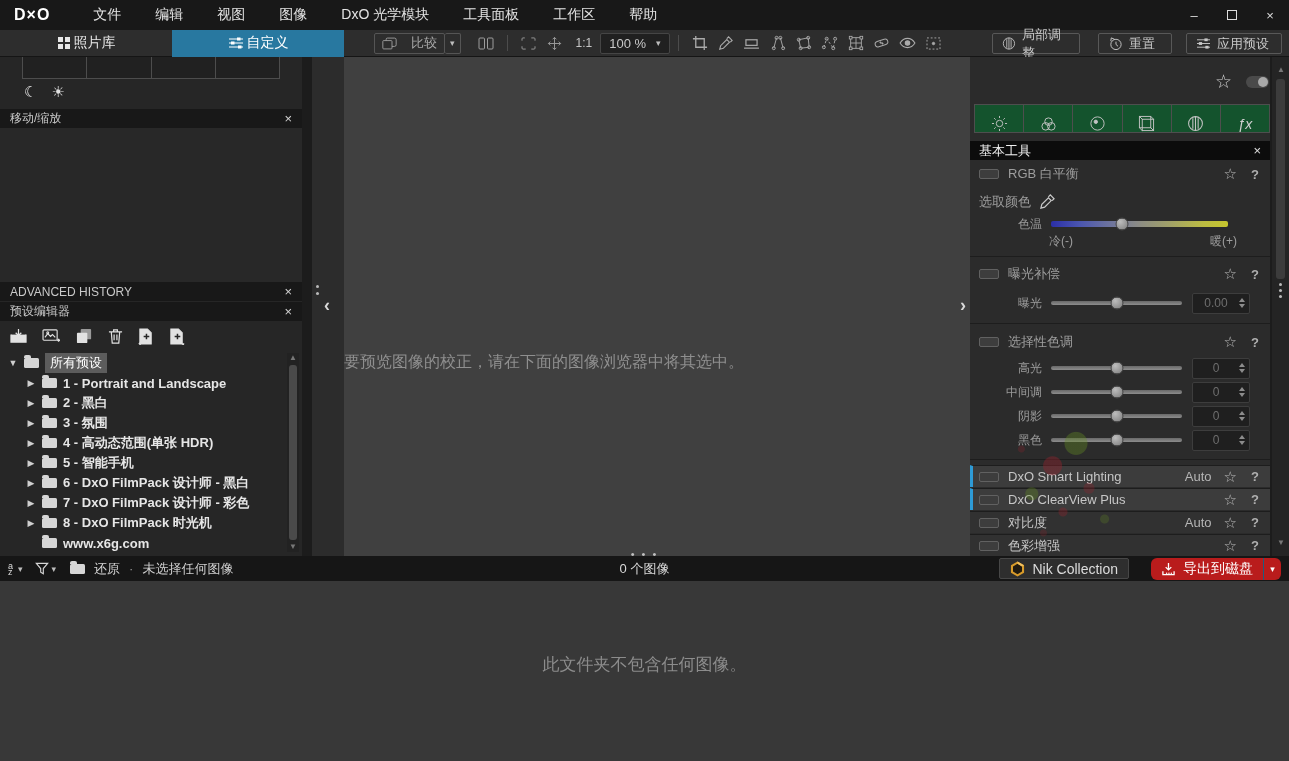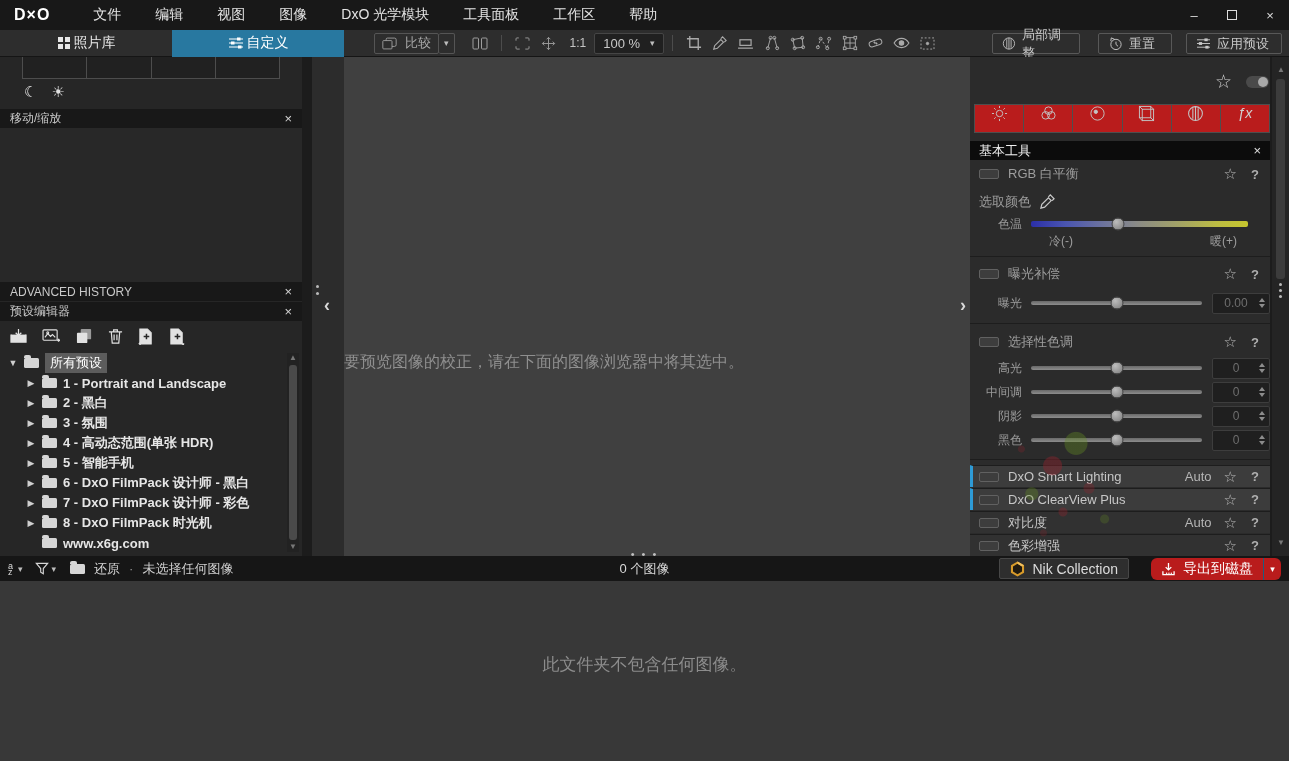--- a/index.html
+++ b/index.html
@@ -13,21 +13,21 @@
   #logo{font-weight:bold;font-size:16px;letter-spacing:1px;color:#fff;margin:0 26px 0 14px}
   .menu-item{padding:0 17px;height:30px;display:flex;align-items:center;cursor:default}
   #win-controls{margin-left:auto;display:flex;align-items:center;height:30px}
   .winbtn{width:38px;height:30px;display:flex;align-items:center;justify-content:center;color:#ddd;font-size:13px}
   .maxbox{width:10px;height:10px;border:1px solid #ddd}
 
   
   #toolbar{position:absolute;left:0;top:30px;width:1289px;height:27px;background:#2d2d2d;border-bottom:1px solid #151515;display:flex;align-items:center;color:#a9a9a9;font-size:13px}
   .tab{width:172px;height:27px;display:flex;align-items:center;justify-content:center;gap:3px;color:#e8e8e8;font-size:14px}
   .tab.active{background:#2878a0;color:#fff}
-  .tbtn{height:21px;border:1px solid #555;border-radius:2px;display:flex;align-items:center;gap:8px;padding:0 7px;color:#a9a9a9}
+  .tbtn{height:21px;border:1px solid #555;border-radius:2px;display:flex;align-items:center;gap:14px;padding:0 7px;color:#a9a9a9}
   .tsep{width:1px;height:16px;background:#4c4c4c;margin:0 8px}
   .tico{width:26px;height:21px;display:flex;align-items:center;justify-content:center;color:#9d9d9d}
   .dd-arrow{font-size:9px;color:#bdbdbd}
   .zoombox{height:21px;background:#202020;border:1px solid #454545;border-radius:2px;display:flex;align-items:center;gap:10px;padding:0 8px;color:#c8c8c8}
   .rbtn{position:absolute;top:3px;height:21px;border:1px solid #585858;border-radius:2px;display:flex;align-items:center;gap:6px;padding:0 9px;color:#c9c9c9;font-size:13px;background:#2d2d2d}
 
   
   #left-panel{position:absolute;left:0;top:57px;width:302px;height:499px;background:#262626;overflow:hidden}
   #left-gutter{position:absolute;left:302px;top:57px;width:10px;height:499px;background:#1c1c1c}
   #left-splitter{position:absolute;left:312px;top:57px;width:32px;height:499px;background:#2c2c2c}
@@ -71,35 +71,35 @@
 
   
   #search{position:absolute;left:5px;top:11px;width:220px;height:28px;background:#2b2b2b;border:1px solid #5a5a5a;border-radius:3px;display:flex;align-items:center;padding:0 8px;gap:7px}
   #search input{flex:1;background:transparent;border:none;outline:none;color:#bbb;font-size:13px;min-width:0}
   #search input::placeholder{color:#767676}
   #fav-star{position:absolute;left:245px;top:13px;color:#cfcfcf;font-size:19px}
   #mode-toggle{position:absolute;left:276px;top:19px;width:23px;height:12px;background:#4a4a4a;border-radius:7px}
   #mode-toggle::after{content:"";position:absolute;right:1px;top:1px;width:10px;height:10px;border-radius:50%;background:#a9a9a9}
 
   #cats{position:absolute;left:4px;top:47px;width:296px;height:29px;display:flex}
-  .cat{flex:1;border:1px solid #4e4e4e;border-left:none;background:#b91c1c;display:flex;align-items:flex-start;justify-content:center;color:#c4c4c4}
+  .cat{flex:1;border:1px solid #4e4e4e;border-left:none;background:#14532d;display:flex;align-items:flex-end;justify-content:center;color:#c4c4c4}
   .cat:first-child{border-left:1px solid #4e4e4e}
   .fx{font-style:italic;font-size:14px;color:#d0d0d0}
 
   #basic-hdr{position:absolute;left:0;right:0;top:84px;height:19px;background:#0c0c0c;display:flex;align-items:center;padding:0 9px;color:#f0f0f0;font-size:13px}
   #basic-hdr .x{margin-left:auto;color:#e0e0e0}
 
   .rrow{position:absolute;left:0;right:0;display:flex;align-items:center;padding:0 9px;color:#9e9e9e;font-size:13px;height:22px}
   .chk{width:20px;height:10px;border:1px solid #616161;background:#3d3d3d;border-radius:2px;flex:none;margin-right:9px}
   .star{color:#b8b8b8;font-size:15px}
   .help{color:#b0b0b0;font-size:13px;font-weight:bold;width:12px;text-align:center}
   .rright{margin-left:auto;display:flex;align-items:center;gap:12px}
   .sep{position:absolute;left:0;right:0;height:1px;background:#1d1d1d}
 
-  .slider-row{position:absolute;left:0;right:0;display:flex;align-items:center;height:24px;padding:0 0}
+  .slider-row{position:absolute;left:0;right:0;display:flex;align-items:center;height:24px;padding:0 20px}
   .slabel{width:52px;text-align:right;color:#9b9b9b;font-size:12px;margin-right:9px;flex:none}
   .track{position:relative;height:4px;border-radius:2px;background:linear-gradient(#696969,#8d8d8d);flex:1}
   .handle{position:absolute;top:50%;transform:translate(-50%,-50%);width:13px;height:13px;border-radius:50%;background:radial-gradient(circle at 35% 30%,#bdbdbd,#7c7c7c);border:1px solid #474747}
   .valbox{width:58px;height:21px;margin-left:10px;background:#1f1f1f;border:1px solid #3d3d3d;border-radius:2px;display:flex;align-items:center;flex:none}
   .valbox .v{flex:1;text-align:center;color:#6e6e6e;font-size:12px}
   .spin{display:flex;flex-direction:column;gap:2px;margin-right:4px}
   .spin .u{width:0;height:0;border:3px solid transparent;border-bottom:4px solid #8c8c8c;border-top:none}
   .spin .d{width:0;height:0;border:3px solid transparent;border-top:4px solid #8c8c8c;border-bottom:none}
 
   .module{position:absolute;left:0;right:0;height:22px;display:flex;align-items:center;padding:0 9px;font-size:13px;color:#c6c6c6;background:#313131;border-top:1px solid #1d1d1d}

